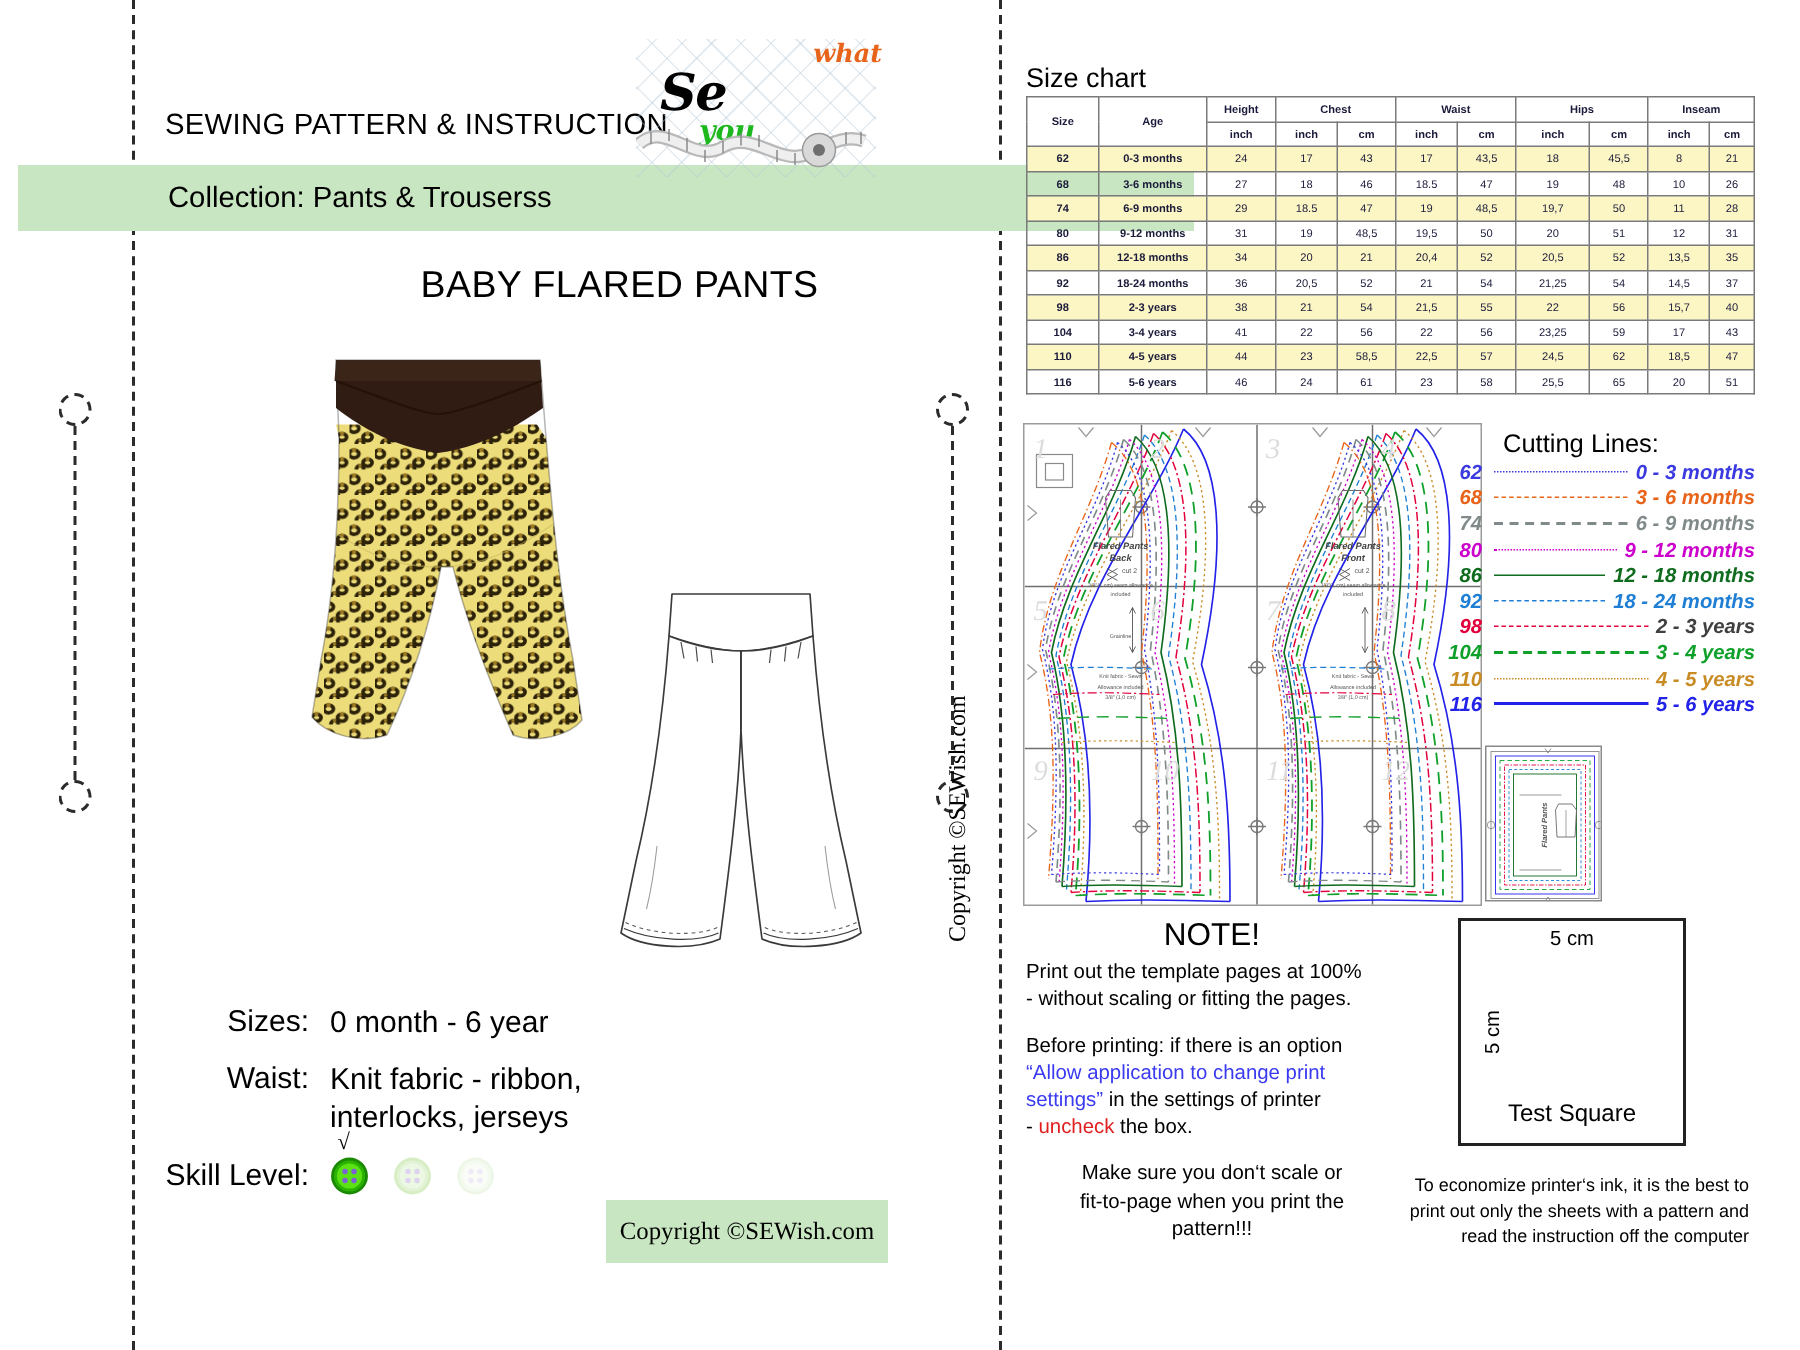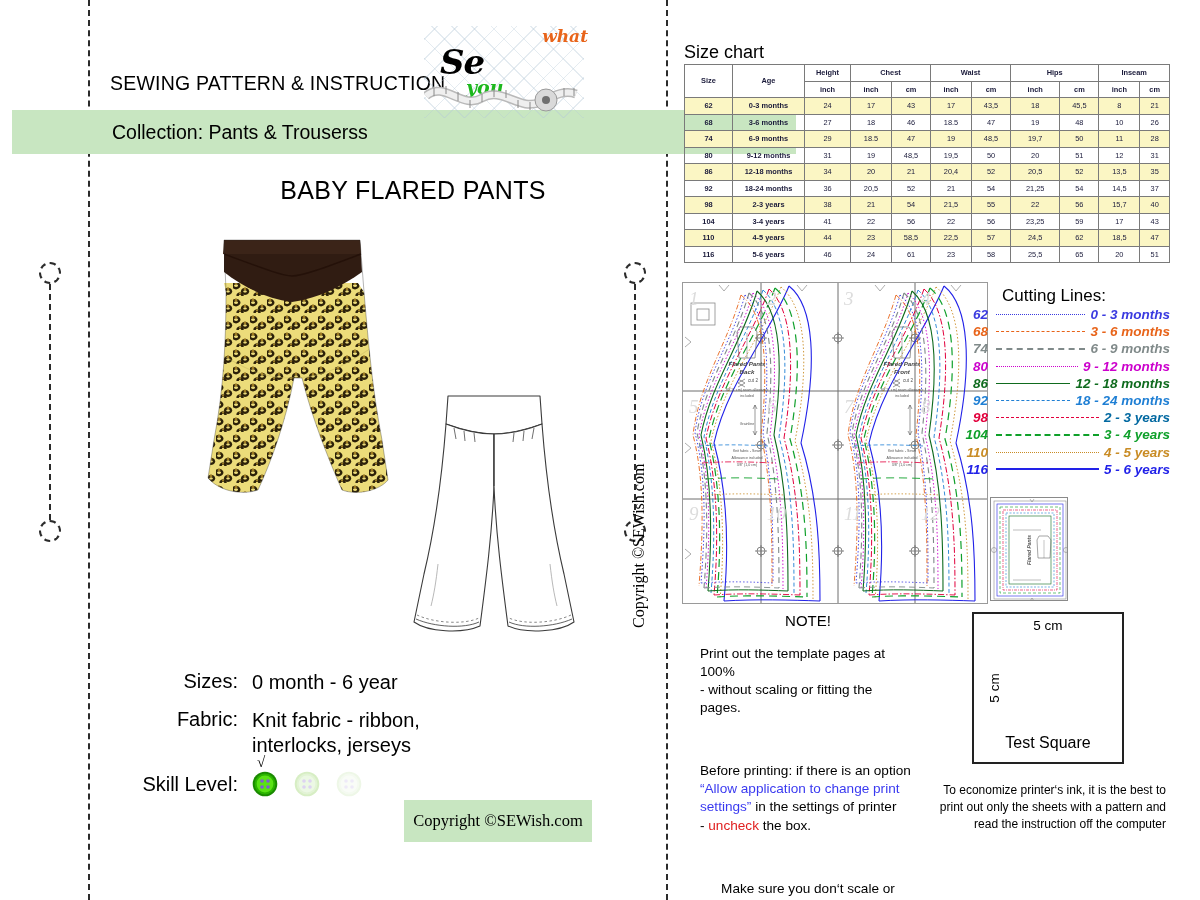--- a/index.html
+++ b/index.html
@@ -79,21 +79,21 @@
     text-align:center; font-size:25px; letter-spacing:.3px;padding-left:30px;
   }
 
   
   .photo { position:absolute; left:182px; top:228px; width:218px; height:288px; }
 
   
   .tech { position:absolute; left:406px; top:384px; width:176px; height:276px; }
 
   
-  .spec { position:absolute; left:136px; top:670px; width:400px; }
+  .spec { position:absolute; left:104px; top:670px; width:400px; }
   .spec-row { display:flex; align-items:flex-start; margin-bottom:13px; }
   .spec-label { width:116px; text-align:right; font-size:20px; padding-right:14px; flex:none; }
   .spec-val  { font-size:20px; line-height:1.25; }
 
   .skill-row { display:flex; align-items:center; margin-top:6px; }
   .skill-label { width:116px; text-align:right; font-size:20px; padding-right:14px; flex:none; }
   .btns { display:flex; align-items:center; gap:16px; position:relative; }
   .sbtn { width:26px; height:26px; border-radius:50%; position:relative; }
   .check {
     position:absolute; left:5px; top:-17px; font-size:15px; font-family:"Liberation Serif", serif;
@@ -133,22 +133,22 @@
   .lg-line { flex:1; height:0; margin:0 5px; }
   .lg-txt { font-size:13.5px; font-weight:bold; font-style:italic; white-space:nowrap; text-align:right; }
 
   
   .layout { position:absolute; left:682px; top:282px; width:306px; height:322px; border:1px solid #9a9a9a; background:#fff; overflow:hidden; }
 
   .thumbbox { position:absolute; left:990px; top:497px; width:78px; height:104px; border:1px solid #8a8a8a; background:#fff; overflow:hidden; }
 
   
   .note { position:absolute; left:684px; top:612px; width:248px; text-align:center; }
-  .note .nt-title { font-size:15px; margin-bottom:3px; }
-  .note p { margin:16px; font-size:13.6px; line-height:1.33; text-align:left; }
+  .note .nt-title { font-size:21px; margin-bottom:3px; }
+  .note p { margin:0; font-size:13.6px; line-height:1.33; text-align:left; }
   .note p.ctr { text-align:center; }
   .blue { color:#3a3af0; }
   .red  { color:#e02020; }
   .note .gap { height:13px; }
 
   
   .tsq-outer {
     position:absolute; left:972px; top:612px; width:152px; height:152px;
     border:2px solid #222;
   }
@@ -301,21 +301,21 @@
       <path d="M144,180 C146,198 148,210 151,222"></path>
     </g>
   </svg>
 
   <div class="spec">
     <div class="spec-row">
       <div class="spec-label">Sizes:</div>
       <div class="spec-val">0 month - 6 year</div>
     </div>
     <div class="spec-row">
-      <div class="spec-label">Fabric:</div>
+      <div class="spec-label">Waist:</div>
       <div class="spec-val">
         <div>Knit fabric - ribbon,</div>
         <div>interlocks, jerseys</div>
       </div>
     </div>
     <div class="skill-row">
       <div class="skill-label">Skill Level:</div>
       <div class="btns">
         <div class="check">√</div>
 
@@ -743,21 +743,21 @@
         <div class="lg-txt" style="color: rgb(15, 107, 30);">12 - 18 months</div>
       </div>
       <div class="lg-row">
         <div class="lg-num" style="color: rgb(31, 127, 212);">92</div>
         <div class="lg-line" style="border-top:1.5px dashed #1f7fd4;"></div>
         <div class="lg-txt" style="color: rgb(31, 127, 212);">18 - 24 months</div>
       </div>
       <div class="lg-row">
         <div class="lg-num" style="color: rgb(226, 0, 60);">98</div>
         <div class="lg-line" style="border-top:1.6px dashed #e2003c;"></div>
-        <div class="lg-txt" style="color: #0369a1;">2 - 3 years</div>
+        <div class="lg-txt" style="color: #404040;">2 - 3 years</div>
       </div>
       <div class="lg-row">
         <div class="lg-num" style="color: rgb(15, 160, 42);">104</div>
         <div class="lg-line" style="border-top:2.2px dashed #0fa02a;"></div>
         <div class="lg-txt" style="color: rgb(15, 160, 42);">3 - 4 years</div>
       </div>
       <div class="lg-row">
         <div class="lg-num" style="color: rgb(201, 140, 37);">110</div>
         <div class="lg-line" style="border-top:1.6px dotted #c98c25;"></div>
         <div class="lg-txt" style="color: rgb(201, 140, 37);">4 - 5 years</div>

